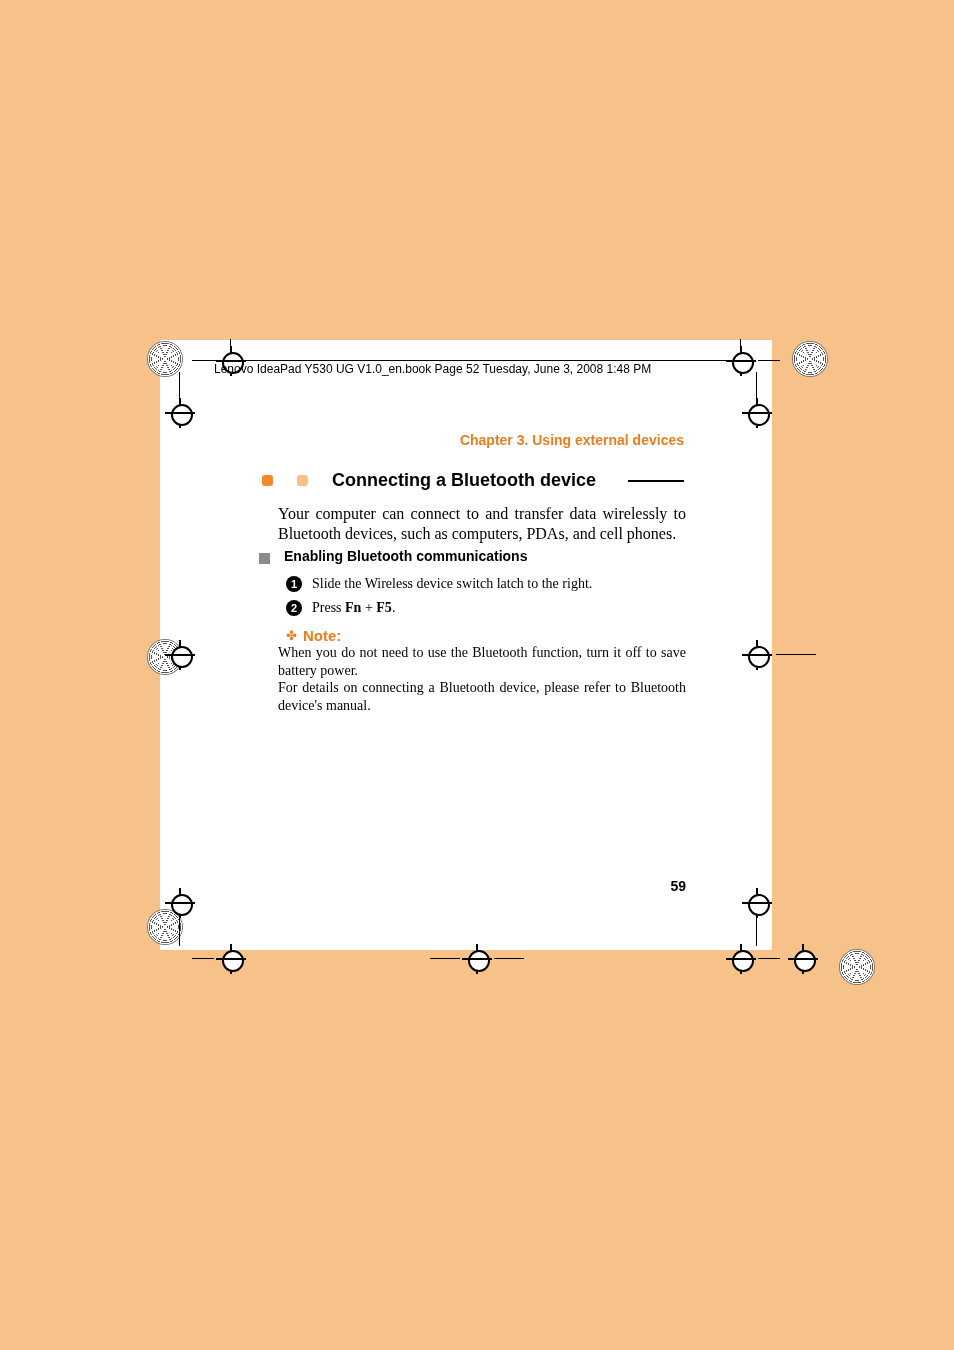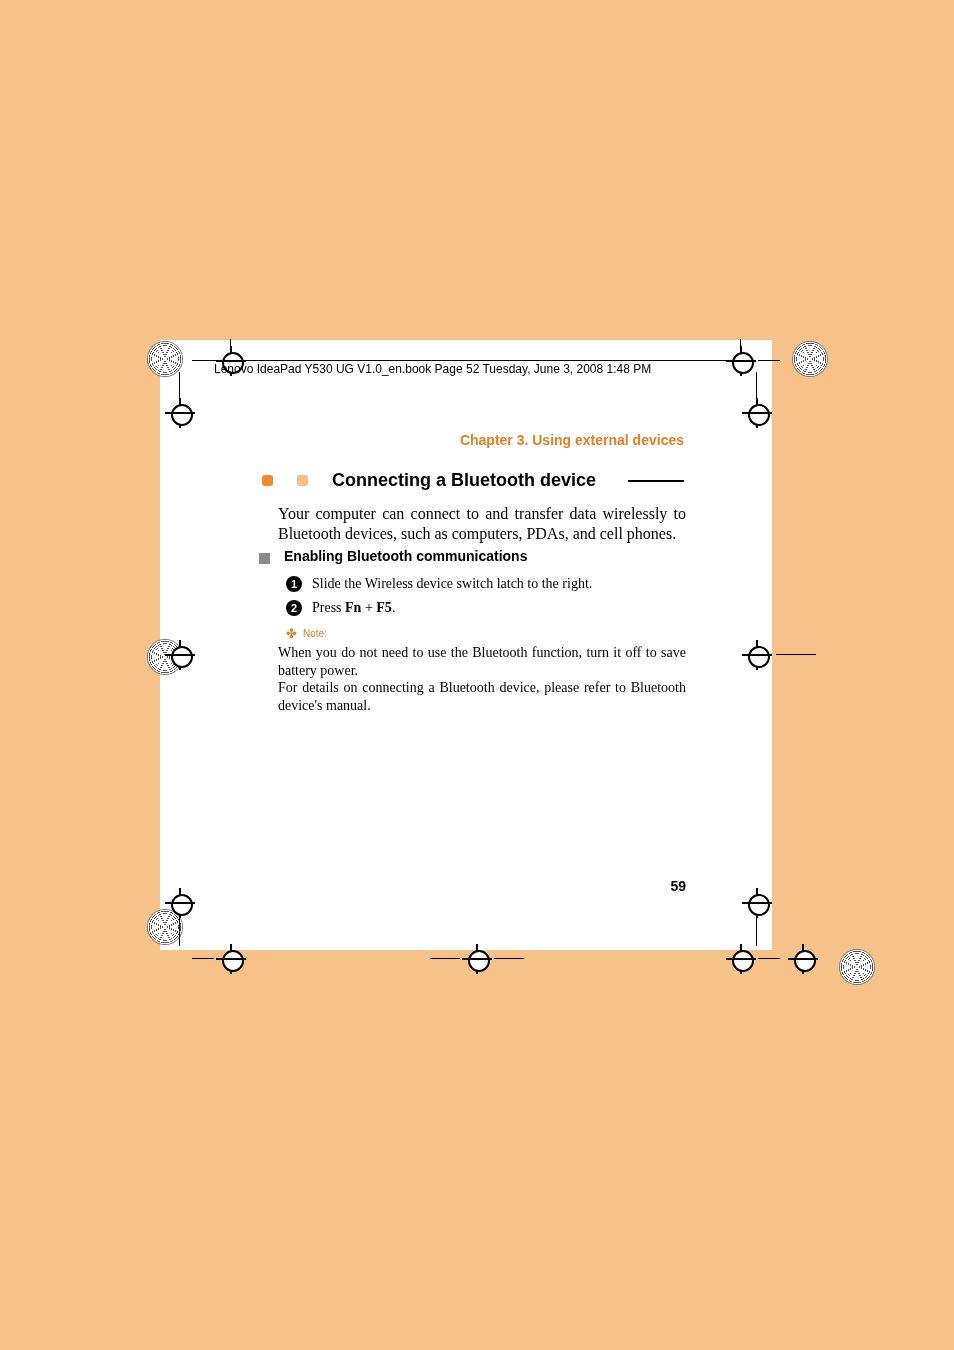--- a/index.html
+++ b/index.html
@@ -160,22 +160,22 @@
     left: 286px; top: 627px;
     display: flex; align-items: center; gap: 6px;
   }
   .note-icon {
     color: #e67e22;
     font-size: 13px;
     line-height: 1;
   }
   .note-label {
     color: #e67e22;
-    font-weight: normal;
-    font-size: 10px;
+    font-weight: bold;
+    font-size: 15px;
     font-family: Arial, sans-serif;
   }
   .note-body {
     position: absolute;
     left: 278px; right: 268px;
     top: 644px;
     font-family: Georgia, 'Times New Roman', serif;
     font-size: 14px;
     line-height: 1.25;
     text-align: justify;

